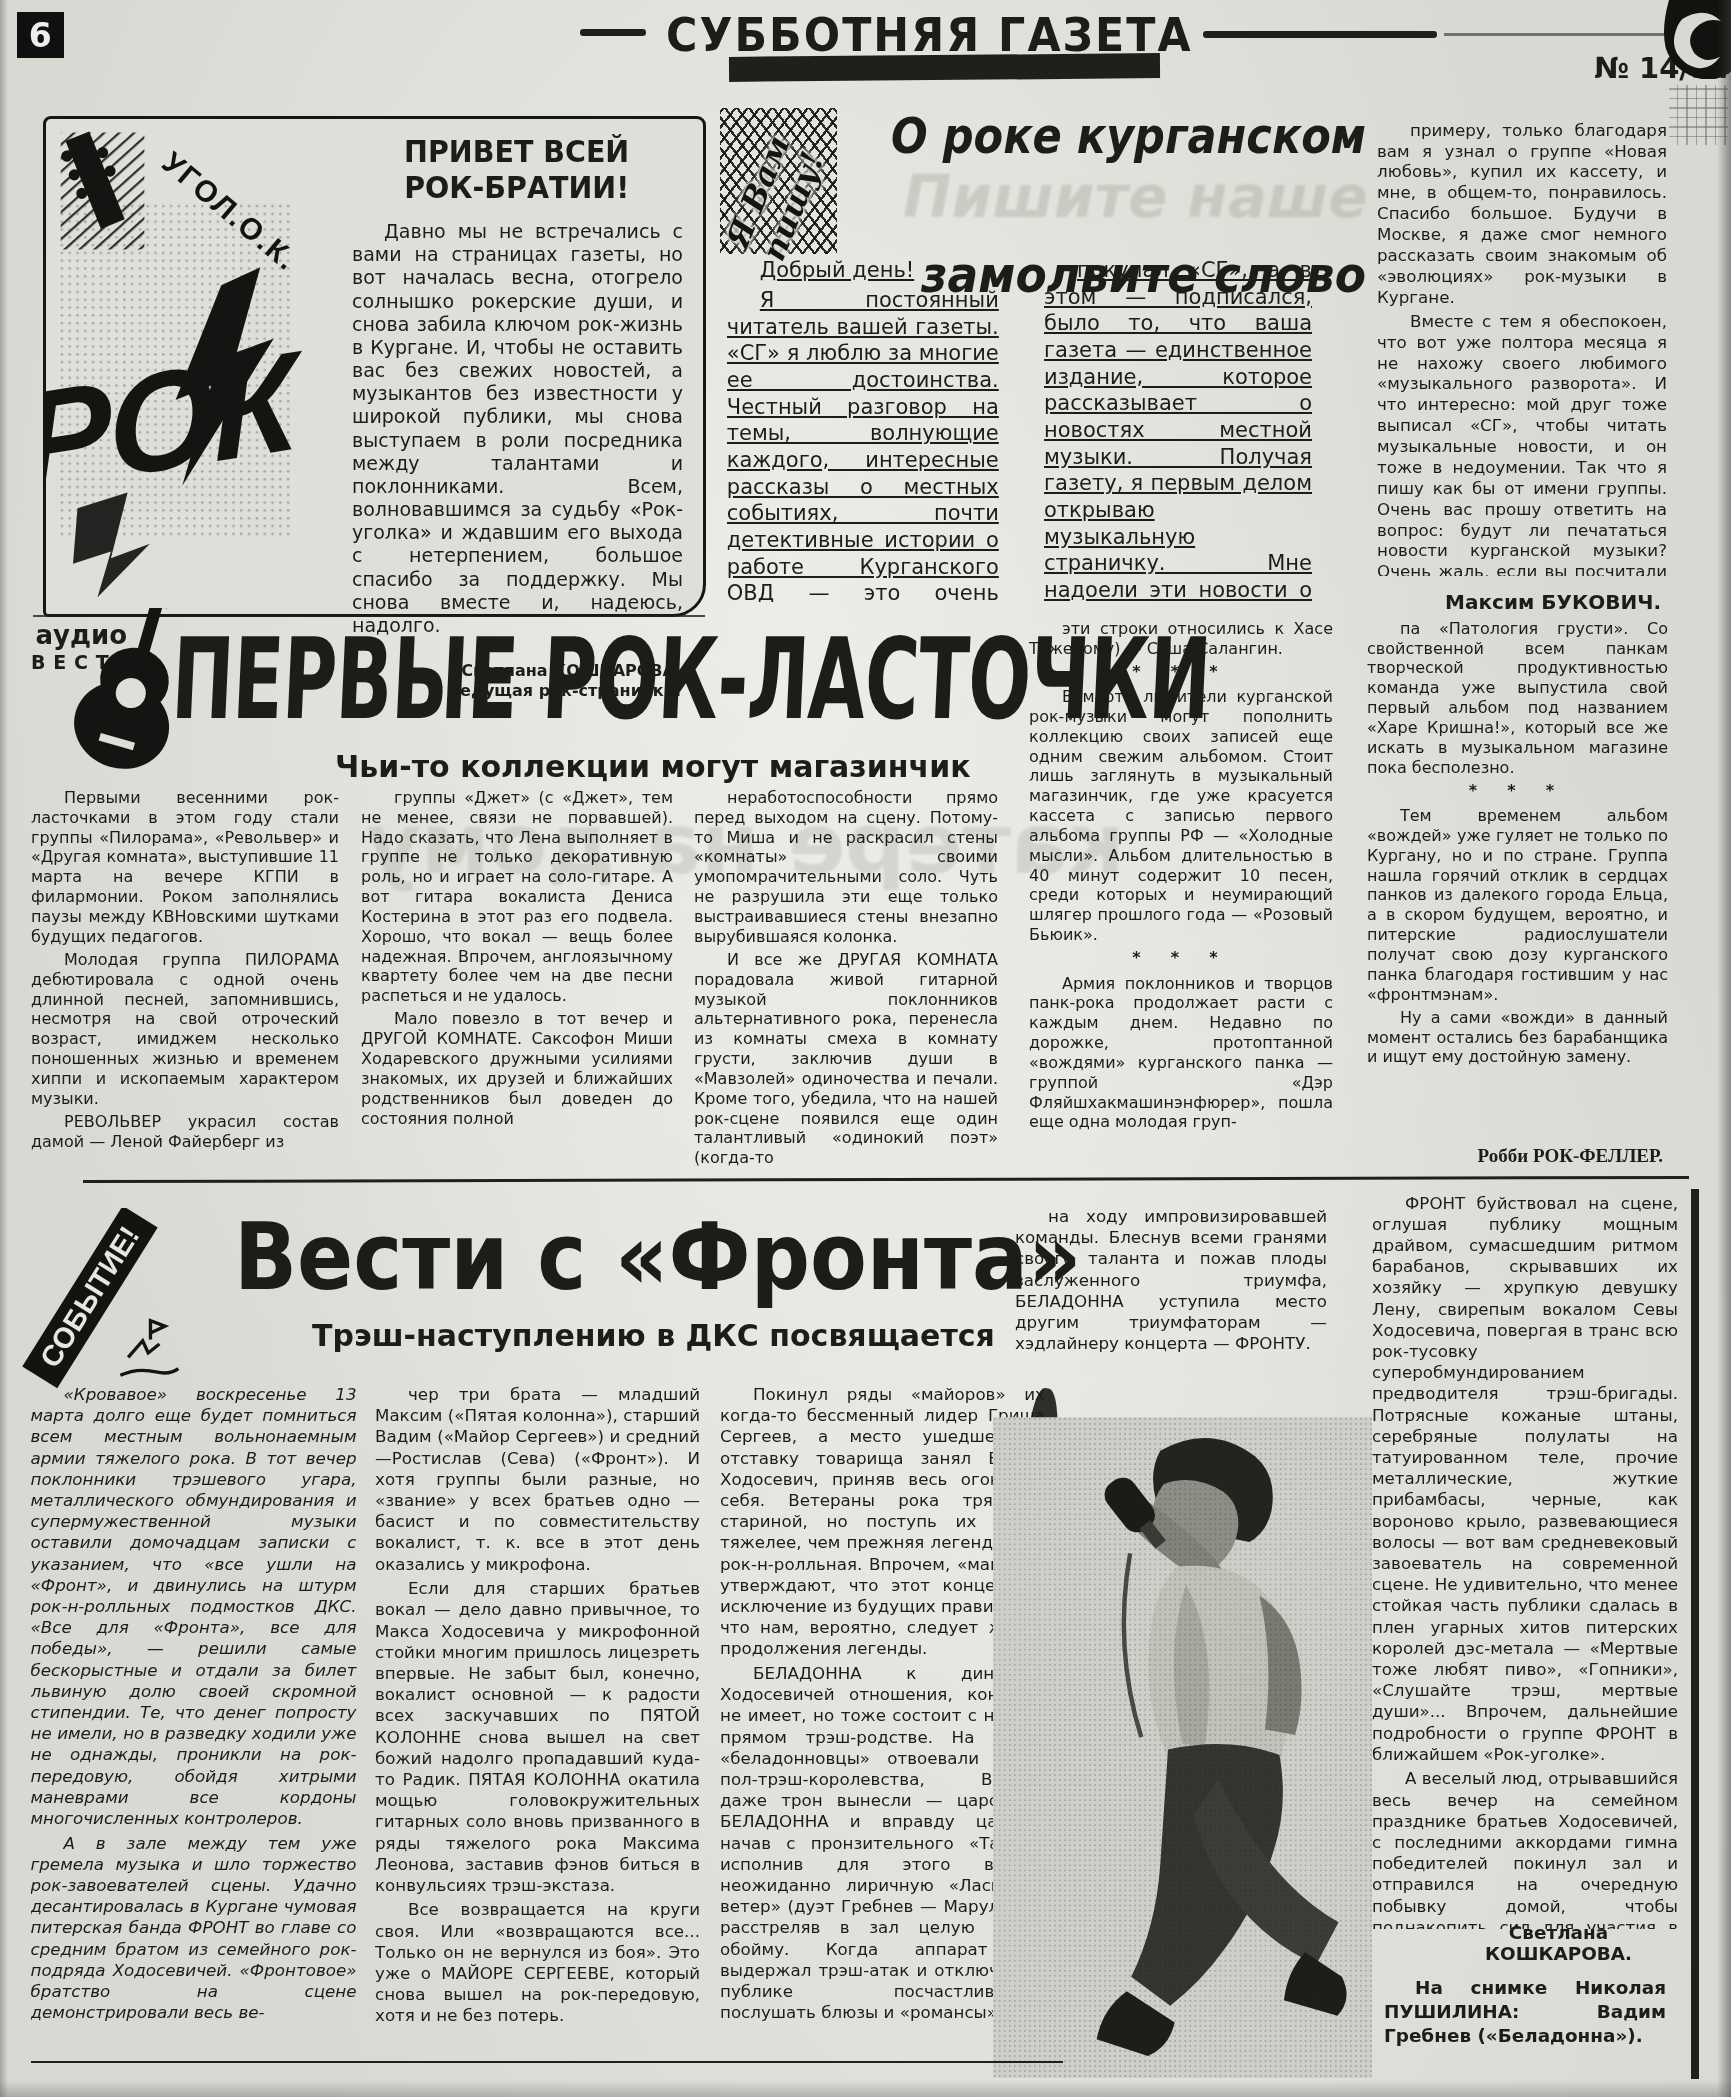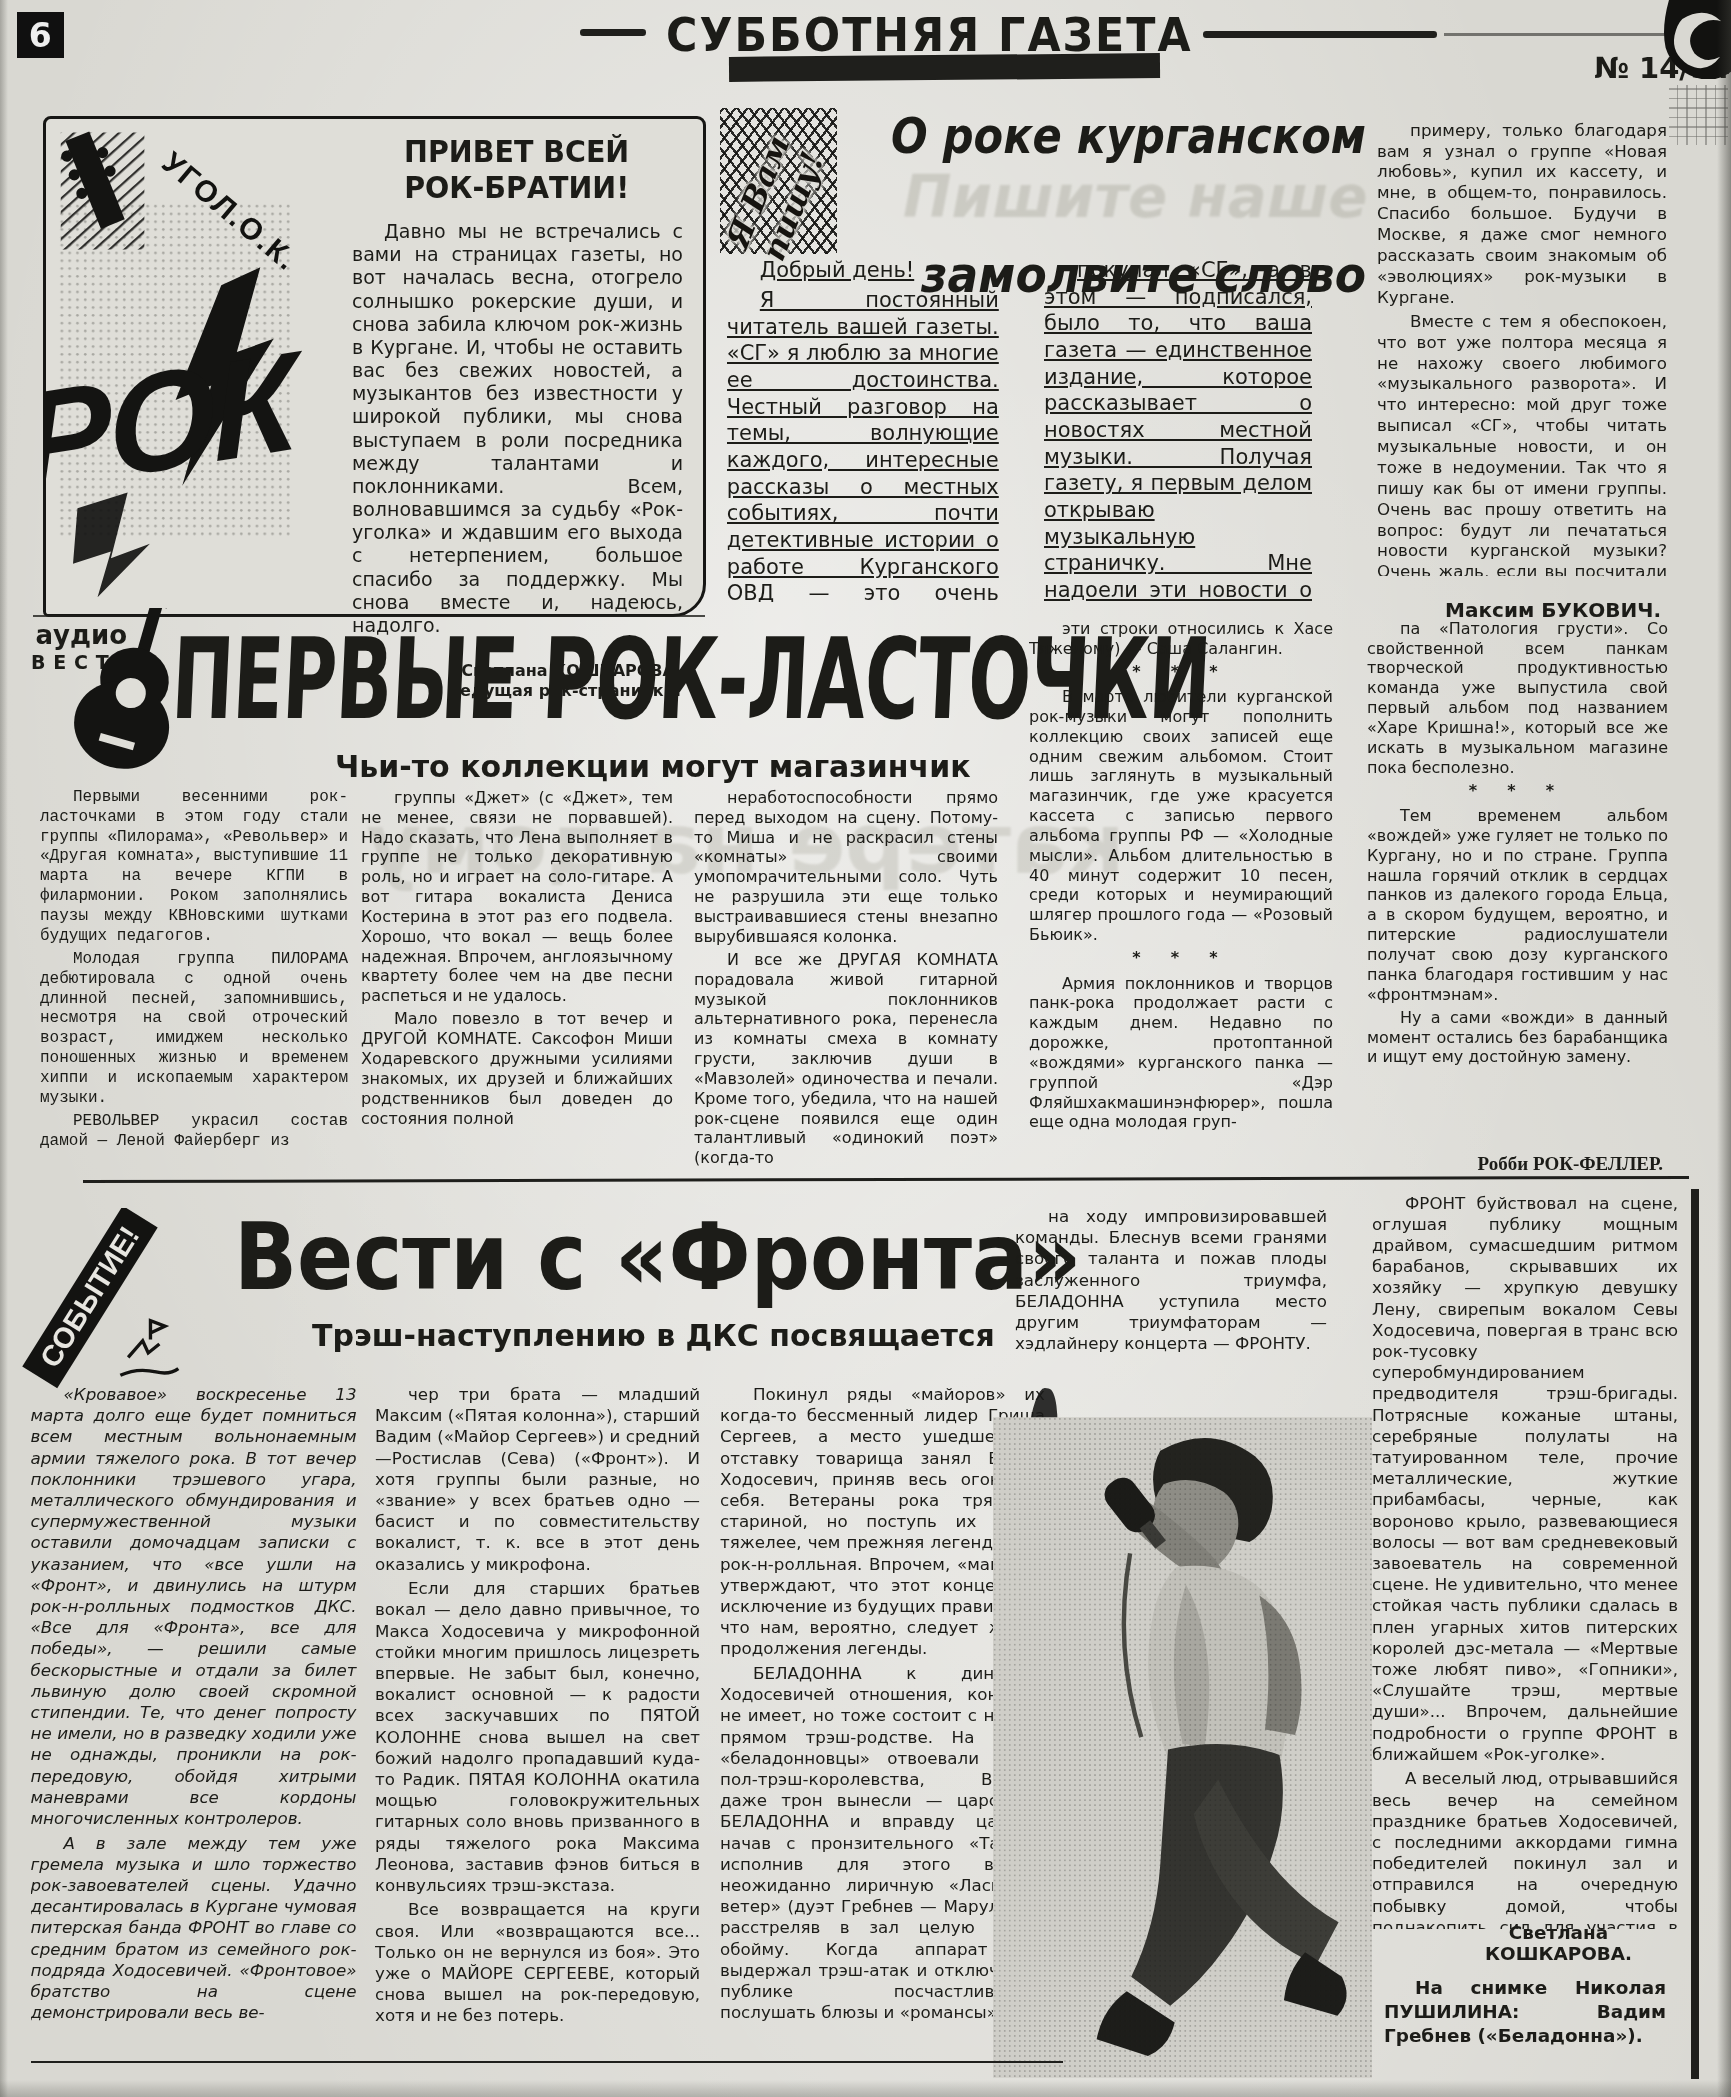--- a/index.html
+++ b/index.html
@@ -8,21 +8,21 @@
   #page::before{content:"";position:absolute;inset:0;
         background:radial-gradient(ellipse at 45% 30%, rgba(255,255,255,.50), rgba(255,255,255,0) 60%),
                    radial-gradient(ellipse at 60% 75%, rgba(255,255,255,.35), rgba(255,255,255,0) 55%);
         pointer-events:none;}
   .abs{position:absolute;}
   .rule{position:absolute;background:#1f1f1c;}
   .body-col{position:absolute;text-align:justify;overflow:hidden;}
   .body-col p.para{margin:0 0 0 0;text-indent:33px;}
   .body-col p.para + p.para{margin-top:3.3px;}
   .body-col p.para.stars{text-align:center;text-indent:0;letter-spacing:12.3px;font-weight:bold;margin:9px 0 5.6px;}
-  .sig{font-weight:bold;text-align:right;margin-top:20px;}
+  .sig{font-weight:bold;text-align:right;margin-top:12px;}
   .ghost{position:absolute;color:#aeada2;opacity:.45;filter:blur(1.1px);font-weight:bold;white-space:nowrap;pointer-events:none;}
   .hatch{background:
       repeating-linear-gradient(52deg, rgba(20,20,18,0) 0 7.2px, rgba(20,20,18,.9) 7.2px 9.5px),
       repeating-linear-gradient(-52deg, rgba(20,20,18,0) 0 7.2px, rgba(20,20,18,.9) 7.2px 9.5px);}
   .gridhatch{background:
       repeating-linear-gradient(0deg, rgba(40,40,38,0) 0 7.8px, rgba(40,40,38,.55) 7.8px 9.5px),
       repeating-linear-gradient(90deg, rgba(40,40,38,0) 0 7.8px, rgba(40,40,38,.55) 7.8px 9.5px);}
   
   #pagenum{left:16.7px;top:12.3px;width:47px;height:46px;background:#101010;color:#eee;
            font-size:33px;font-weight:bold;display:flex;align-items:center;justify-content:center;}
@@ -160,21 +160,21 @@
           <circle cx="104" cy="-22" r="7"></circle>
           <circle cx="154" cy="-22" r="7"></circle>
         <ellipse cx="128" cy="128" rx="62" ry="58"></ellipse>
         <ellipse cx="128" cy="212" rx="86" ry="78"></ellipse>
         <circle cx="128" cy="152" r="27" fill="#dfded8"></circle>
         <rect x="96" y="236" width="64" height="14" fill="#dfded8"></rect>
       </g>
     </svg>
     <div class="abs" id="audio-title">ПЕРВЫЕ РОК-ЛАСТОЧКИ</div>
     <div class="abs" id="audio-sub">Чьи-то коллекции могут магазинчик</div>
-    <div class="body-col audio-col" style="left:9px;top:177px;width:308px;height:385px;font-family:Liberation Mono, monospace;">
+    <div class="body-col audio-col" style="left:0;top:177px;width:308px;height:385px;">
         <p class="para">Первыми весенними рок-ласточками в этом году стали группы «Пилорама», «Револьвер» и «Другая комната», выступившие 11 марта на вечере КГПИ в филармонии. Роком заполнялись паузы между КВНовскими шутками будущих педагогов.</p>
         <p class="para">Молодая группа ПИЛОРАМА дебютировала с одной очень длинной песней, запомнившись, несмотря на свой отроческий возраст, имиджем несколько поношенных жизнью и временем хиппи и ископаемым характером музыки.</p>
         <p class="para">РЕВОЛЬВЕР украсил состав дамой — Леной Файерберг из</p>
       </div>
     <div class="body-col audio-col" style="left:330px;top:177px;width:312px;height:385px;">
         <p class="para">группы «Джет» (с «Джет», тем не менее, связи не порвавшей). Надо сказать, что Лена выполняет в группе не только декоративную роль, но и играет на соло-гитаре. А вот гитара вокалиста Дениса Костерина в этот раз его подвела. Хорошо, что вокал — вещь более надежная. Впрочем, англоязычному квартету более чем на две песни распеться и не удалось.</p>
         <p class="para">Мало повезло в тот вечер и ДРУГОЙ КОМНАТЕ. Саксофон Миши Ходаревского дружными усилиями знакомых, их друзей и ближайших родственников был доведен до состояния полной</p>
       </div>
     <div class="body-col audio-col" style="left:663px;top:177px;width:304px;height:385px;">
         <p class="para">неработоспособности прямо перед выходом на сцену. Потому-то Миша и не раскрасил стены «комнаты» своими умопомрачительными соло. Чуть не разрушила эти еще только выстраивавшиеся стены внезапно вырубившаяся колонка.</p>

